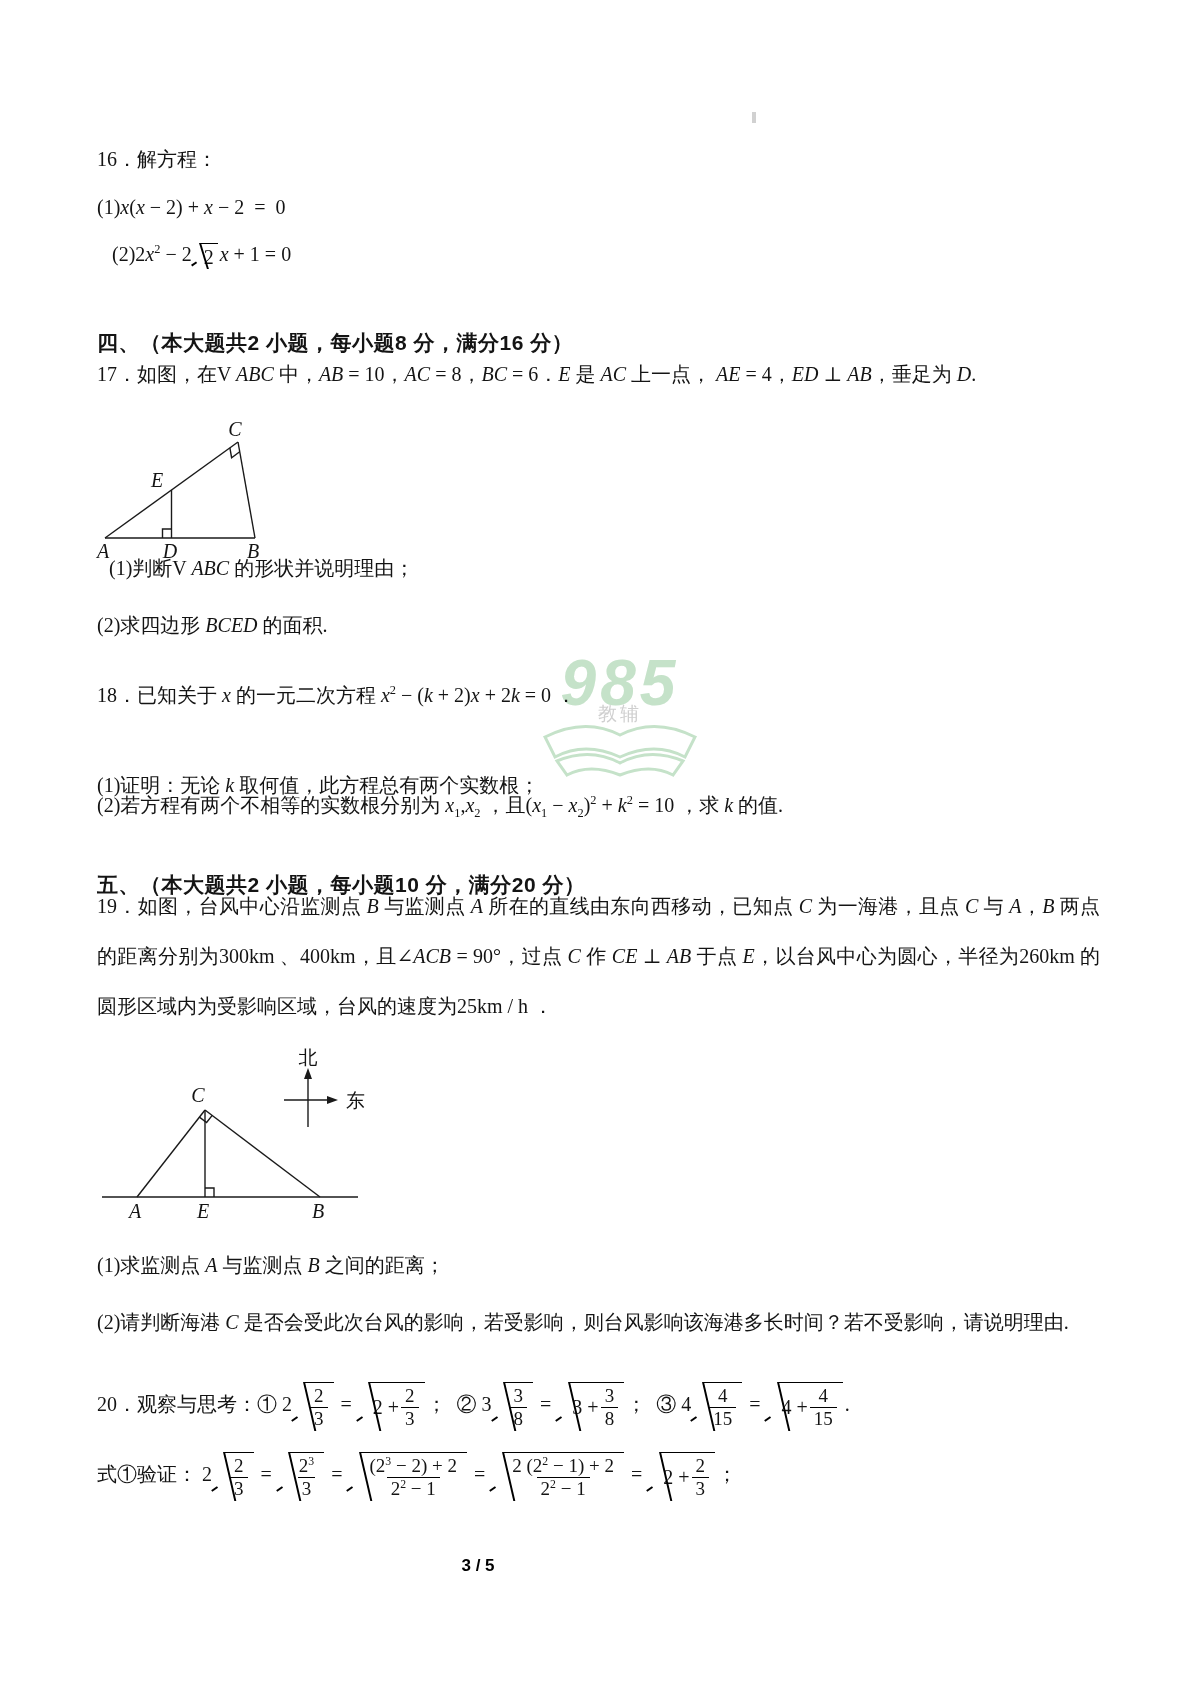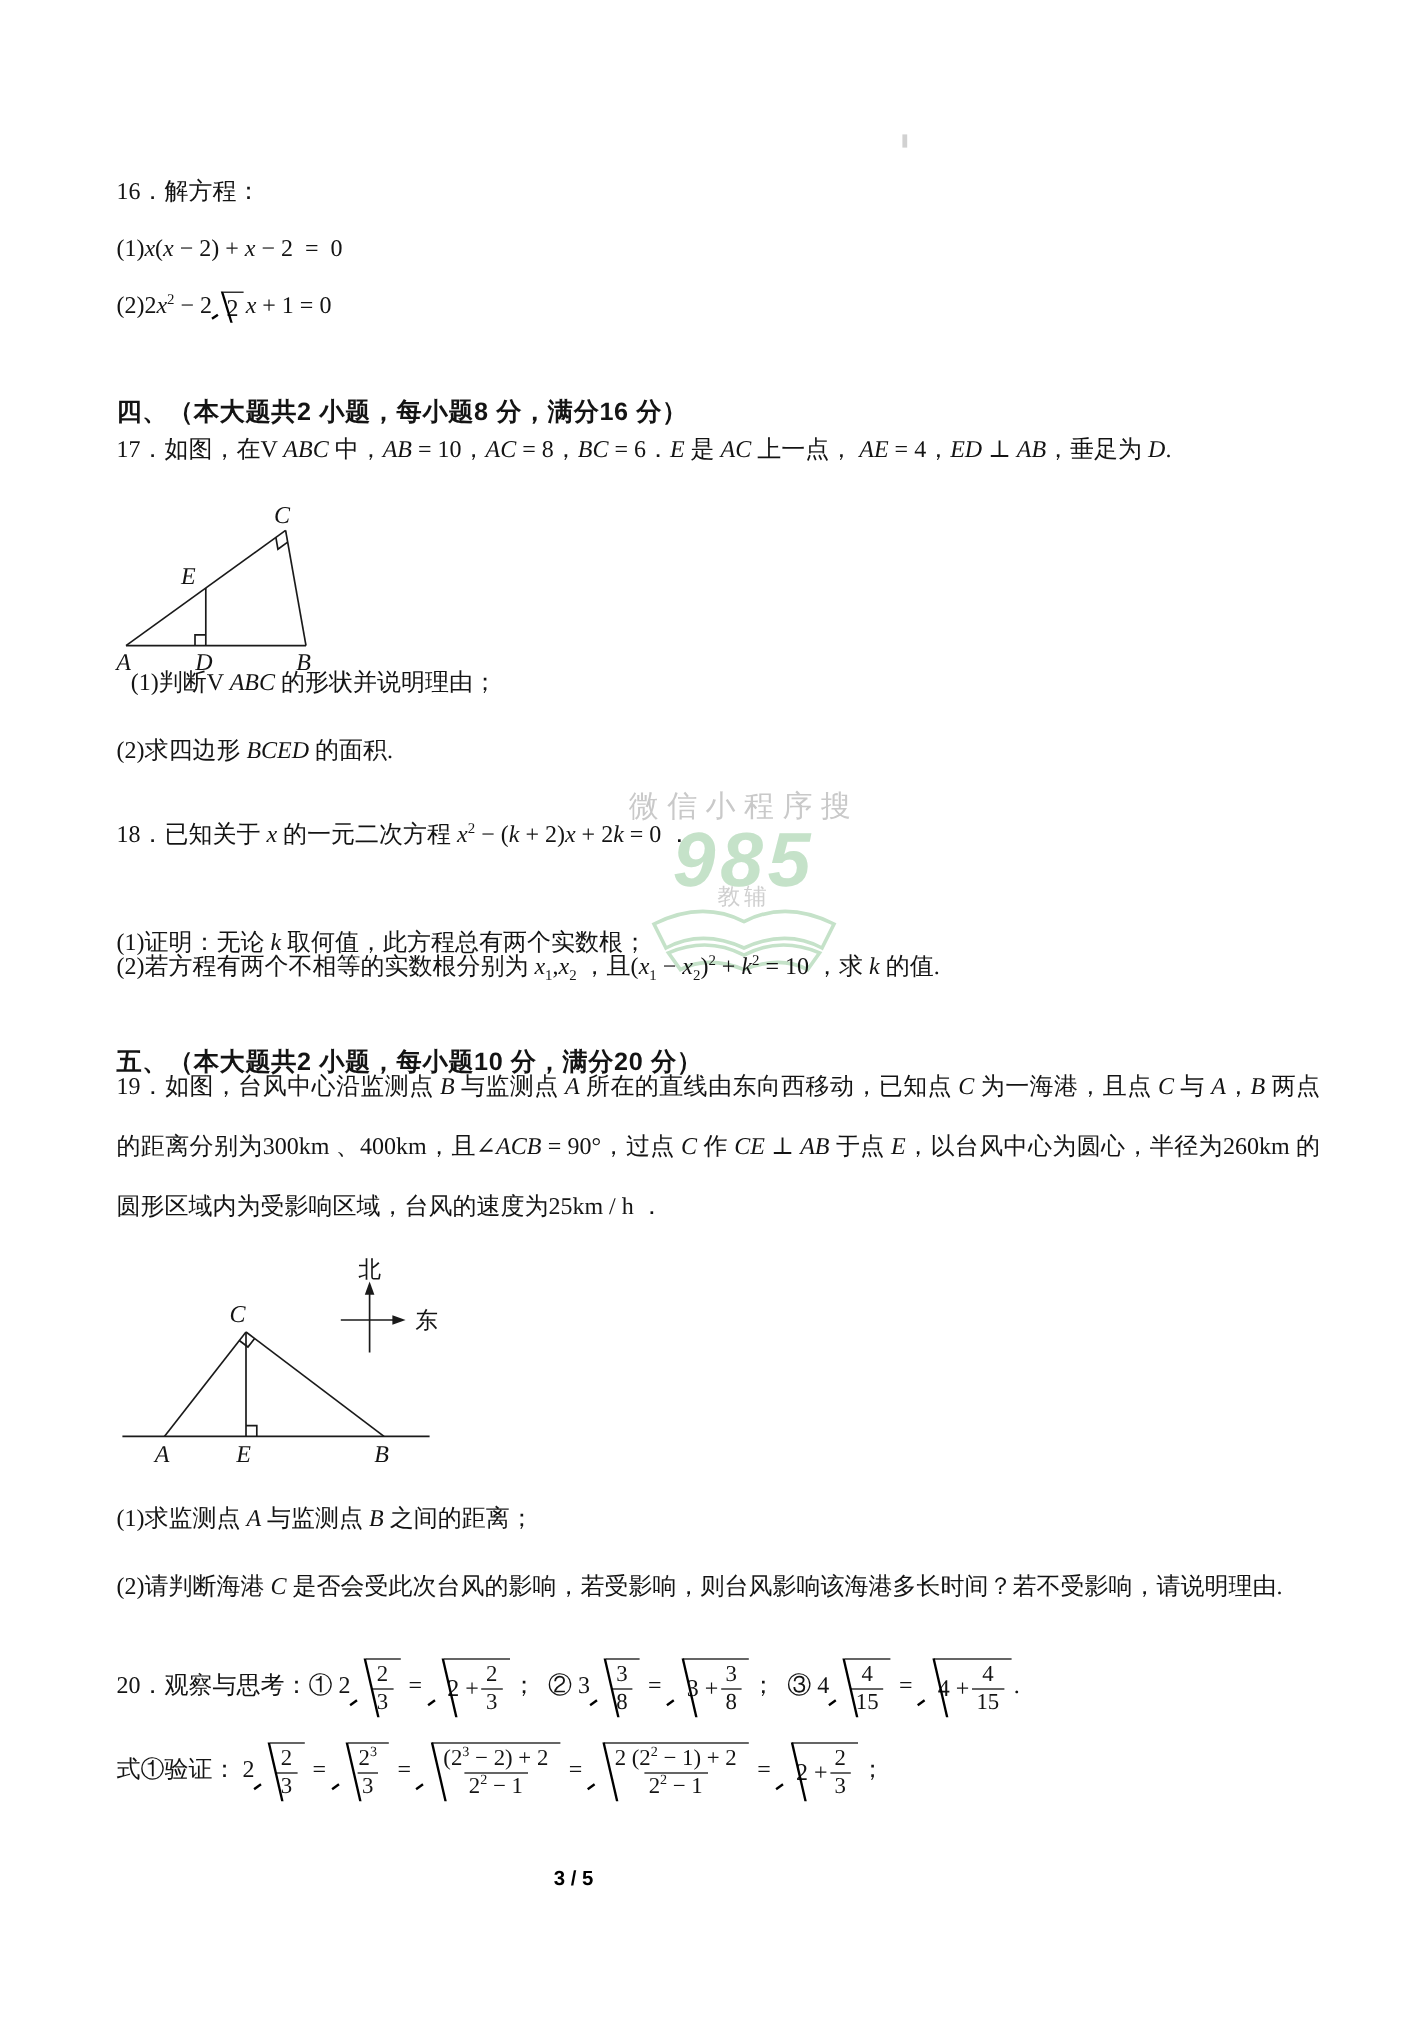--- a/index.html
+++ b/index.html
@@ -37,34 +37,33 @@
   .wm .l2{font-family:"Liberation Sans","DejaVu Sans",sans-serif;color:#cbe5cf;font-size:24px;letter-spacing:5px;margin-top:6px;}
   .footer{width:956px;text-align:center;font-family:"Liberation Sans","DejaVu Sans",sans-serif;font-weight:bold;font-size:17px;color:#000;}
   .artifact{width:4px;height:11px;background:#bdbdbd;opacity:.7;}
   svg text{font-family:"Liberation Serif","DejaVu Serif",serif;font-style:italic;font-size:20px;fill:#141414;}
   svg text.cjk{font-style:normal;font-size:19px;}
 </style>
 </head>
 <body>
 
 <div class="abs wm" style="left:470px;top:655px;width:300px;">
-  <div class="l1">微信小程序搜</div>
   <div class="big">985</div>
   <div class="sub">教辅</div>
   <svg width="170" height="58" viewBox="0 0 170 58" style="margin-top:-4px">
     <path d="M10,14 Q50,-6 85,12 Q120,-6 160,14 L150,34 Q120,18 85,34 Q50,18 20,34 Z" fill="none" stroke="#c5e2c9" stroke-width="3"></path>
     <path d="M22,38 Q55,24 85,40 Q115,24 148,38 L138,52 Q115,40 85,52 Q55,40 32,52 Z" fill="none" stroke="#c5e2c9" stroke-width="3"></path>
   </svg>
 </div>
 
 <div class="abs artifact" style="left:752px;top:112px;"></div>
 
 <div class="abs txt" style="left:97px;top:146px;">16．解方程：</div>
 <div class="abs txt" style="left:97px;top:196px;">(1)<i>x</i>(<i>x</i> − 2) + <i>x</i> − 2&nbsp;&nbsp;=&nbsp;&nbsp;0</div>
-<div class="abs txt" style="left:97px;top:243px;">(2)2<i>x</i><sup>2</sup> − 2<span class="sq s">
+<div class="abs txt" style="left:112px;top:243px;">(2)2<i>x</i><sup>2</sup> − 2<span class="sq s">
       <span class="rt"></span>
       <span class="bd">2</span>
     </span><i>x</i> + 1 = 0</div>
 
 <div class="abs txt heading" style="left:97px;top:329px;">四、（本大题共2 小题，每小题8 分，满分16 分）</div>
 
 <div class="abs txt" style="left:97px;top:361px;width:1010px;">17．如图，在V <i>ABC</i> 中，<i>AB</i> = 10，<i>AC</i> = 8，<i>BC</i> = 6．<i>E</i> 是 <i>AC</i> 上一点，&nbsp;<i>AE</i> = 4，<i>ED</i> ⊥ <i>AB</i>，垂足为 <i>D</i>.</div>
 
 <svg class="abs txt" style="left:95px;top:388px;" width="250" height="180" viewBox="0 0 250 180">
   <g stroke="#1a1a1a" stroke-width="1.4" fill="none">

